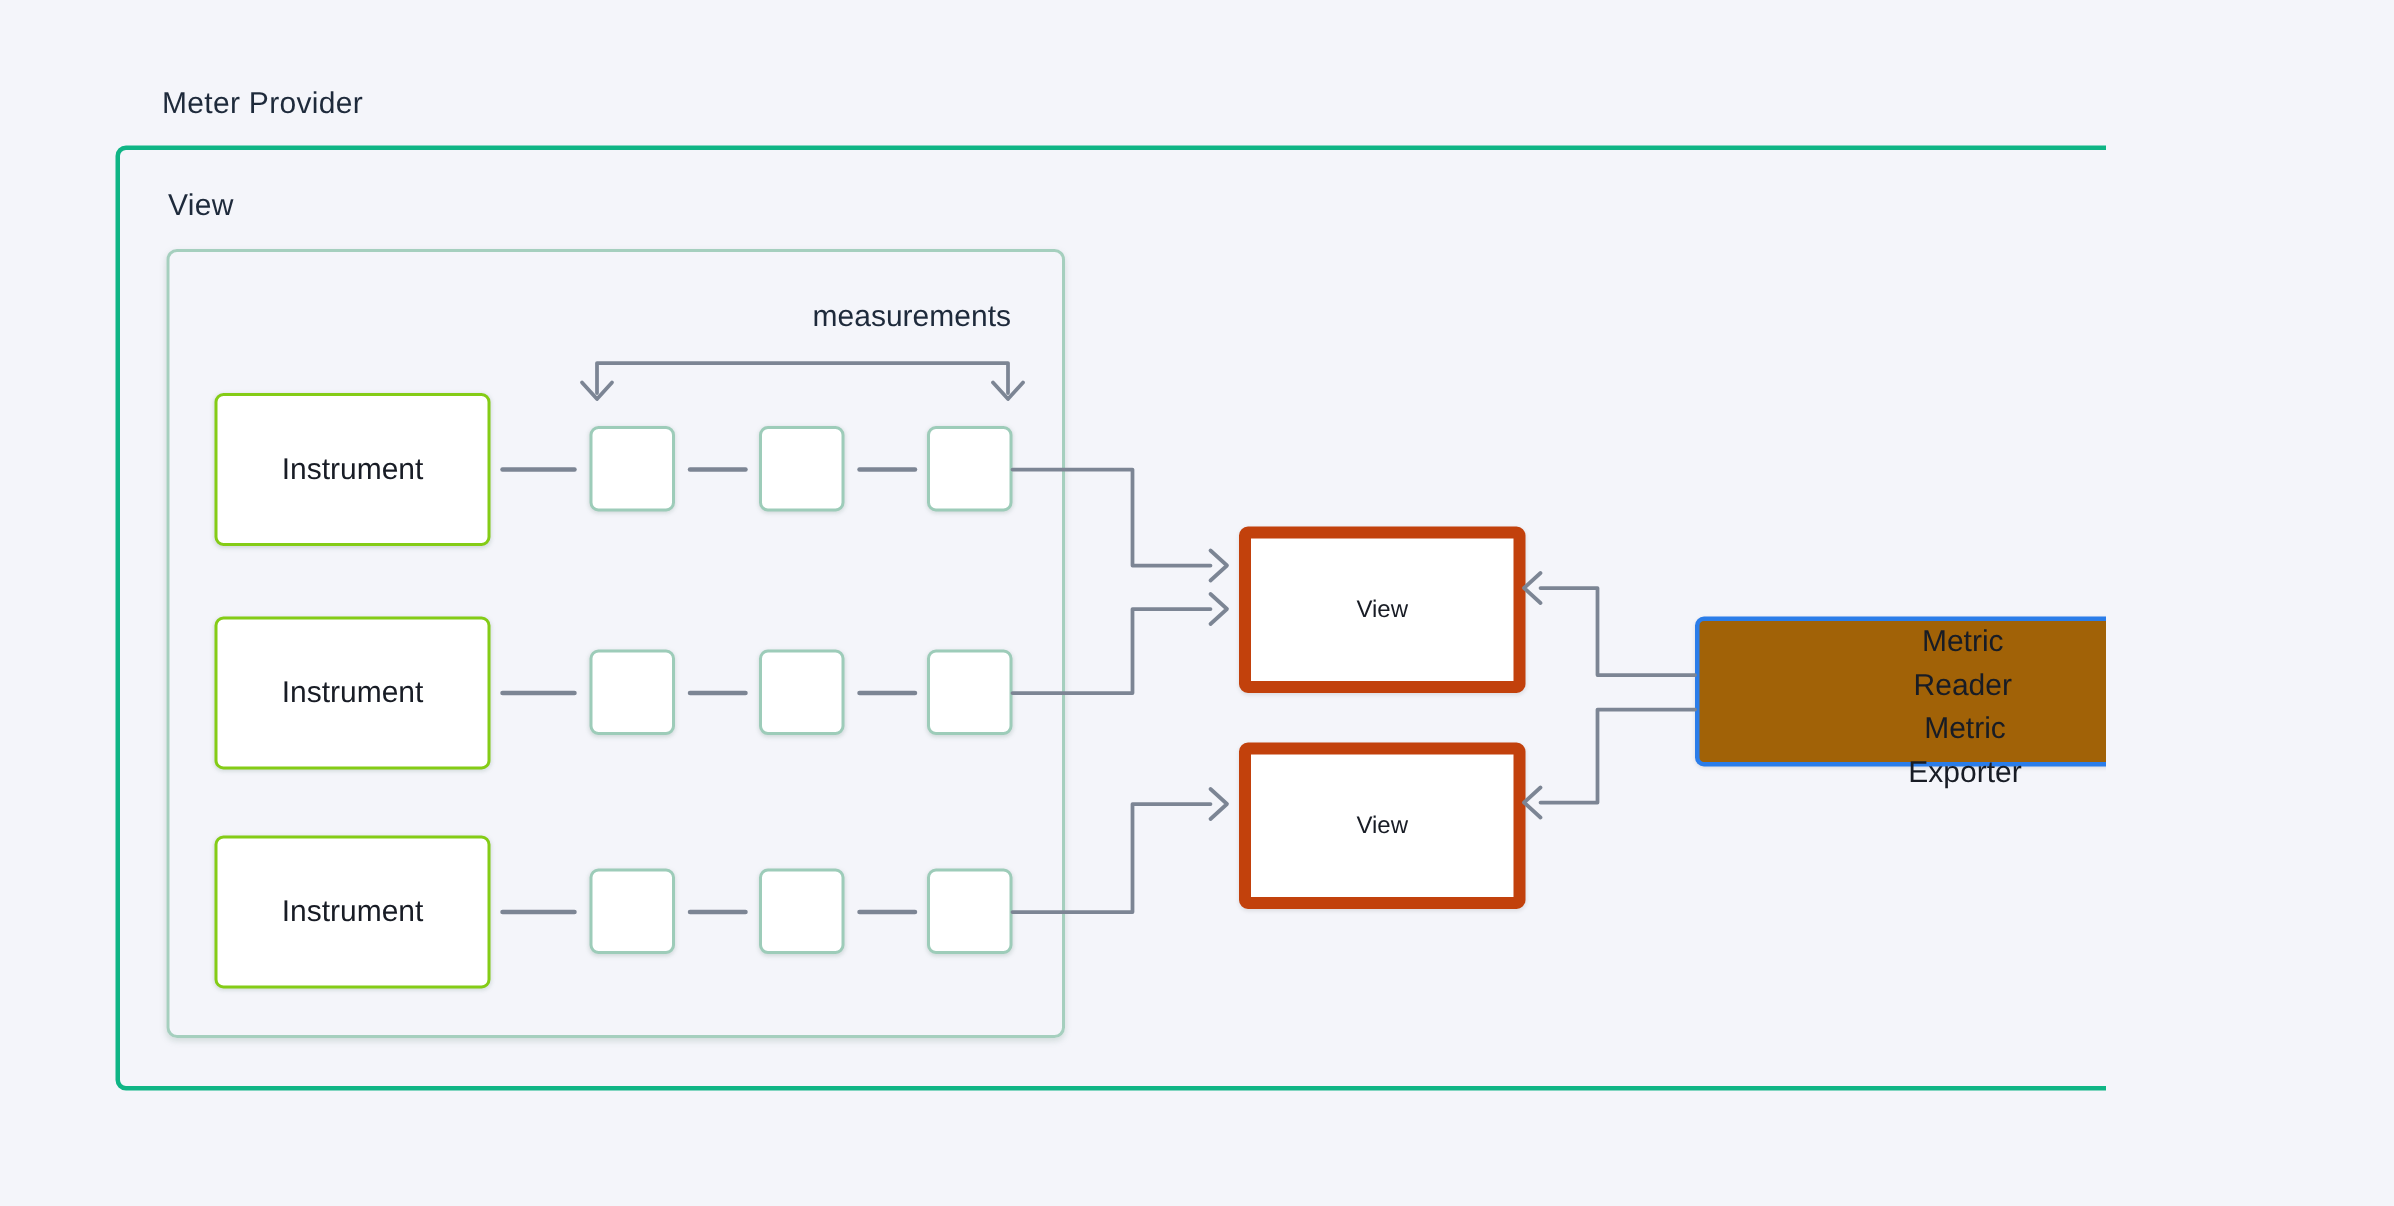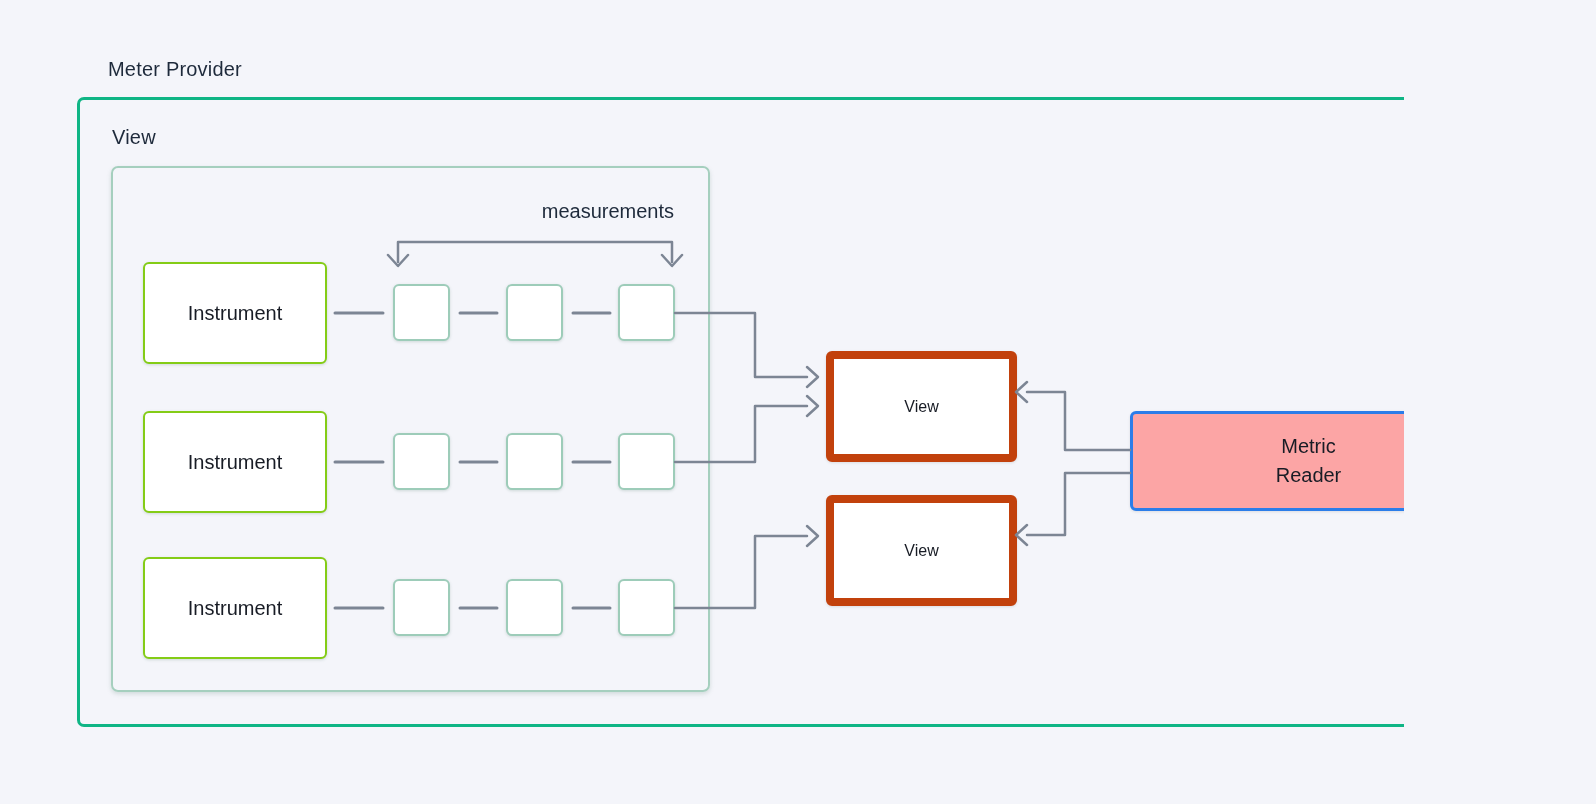--- a/index.html
+++ b/index.html
@@ -95,21 +95,21 @@
     font-size: 16px;
     color: #181c25;
     margin-top: 12px;
   }
   .view-1 { top: 239px; }
   .view-2 { top: 383px; }
   .pipeline-box {
     position: absolute;
     left: 1050px; top: 311px;
     width: 354px; height: 94px;
-    background: #fca5a5;
+    background: #a16207;
     border: 3px solid #2b7de9;
     border-radius: 6px;
     box-shadow: 0 1px 3px rgba(0,0,0,0.10);
     display: flex;
     flex-direction: column;
   }
   .pipeline-cell {
     flex: 1 1 50%;
     display: flex;
     align-items: center;
@@ -158,20 +158,23 @@
       <div class="measure-cell col-3 row-3"></div>
     </div>
 
     <div class="view-box view-1">View</div>
     <div class="view-box view-2">View</div>
 
     <div class="pipeline-box">
       <div class="pipeline-cell pipeline-cell-reader">
         <span>Metric Reader</span>
       </div>
+      <div class="pipeline-cell">
+        <span>Metric Exporter</span>
+      </div>
     </div>
   </div>
 
   <svg class="connector-layer" viewBox="0 0 1596 804" xmlns="http://www.w3.org/2000/svg" fill="none" stroke="#7c8594" stroke-width="2.5" stroke-linecap="round" stroke-linejoin="round">
 
     <g>
       <polyline points="398,262 398,242 672,242 672,262"></polyline>
       <path d="M388,255 L398,266 L408,255"></path>
       <path d="M662,255 L672,266 L682,255"></path>
     </g>

